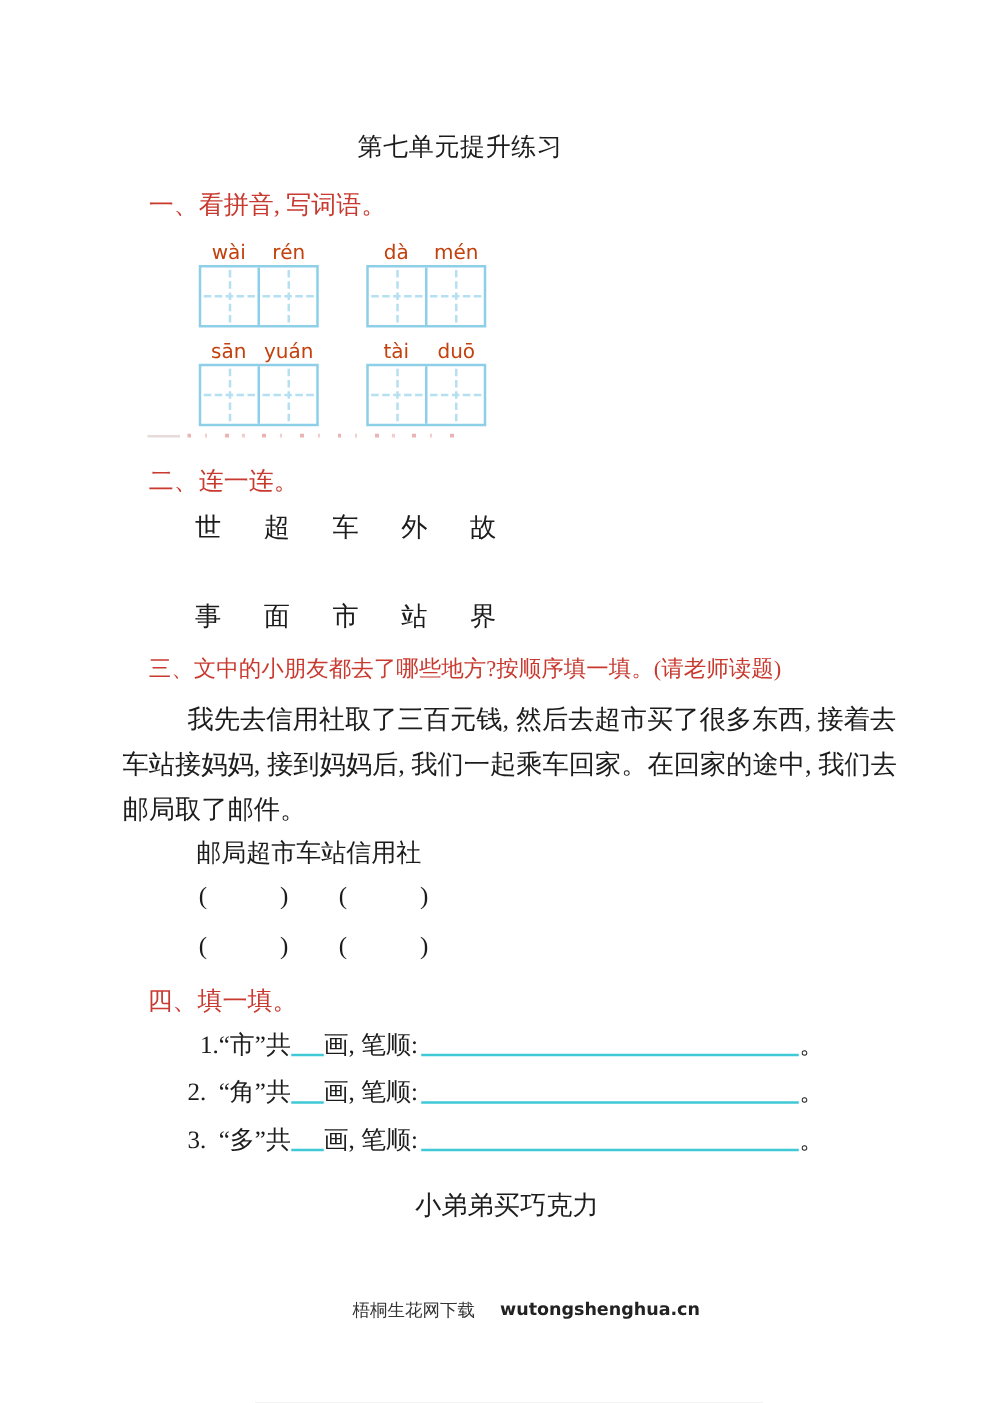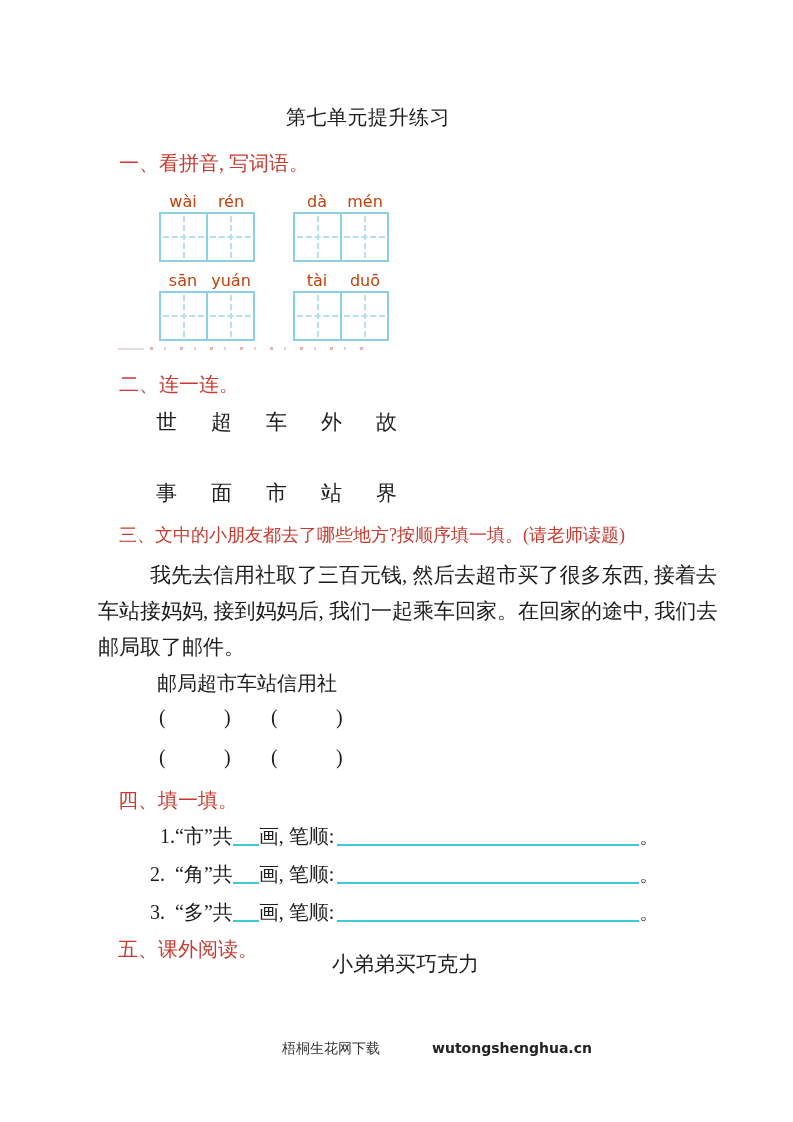--- a/index.html
+++ b/index.html
@@ -157,20 +157,19 @@
   </div>
 
   <div class="abs fill-item" style="top:862px;">
     <span class="item-num">2.</span><span>“角”共</span><span class="blank short"></span><span>画, 笔顺:</span><span class="blank long"></span><span>。</span>
   </div>
 
   <div class="abs fill-item" style="top:900px;">
     <span class="item-num">3.</span><span>“多”共</span><span class="blank short"></span><span>画, 笔顺:</span><span class="blank long"></span><span>。</span>
   </div>
 
-  <div class="abs h-red" style="left:118px;top:936px;">五、课外阅读。</div>
 
   <div class="abs reading-title" style="left:332px;top:950px;">小弟弟买巧克力</div>
 
   <div class="abs footer-label" style="left:282px;top:1040px;">梧桐生花网下载</div>
-  <div class="abs footer-url" style="left:400px;top:1040px;margin-left:32px;">wutongshenghua.cn</div>
+  <div class="abs footer-url" style="left:400px;top:1040px;">wutongshenghua.cn</div>
 
 </div>
 
 </body></html>

